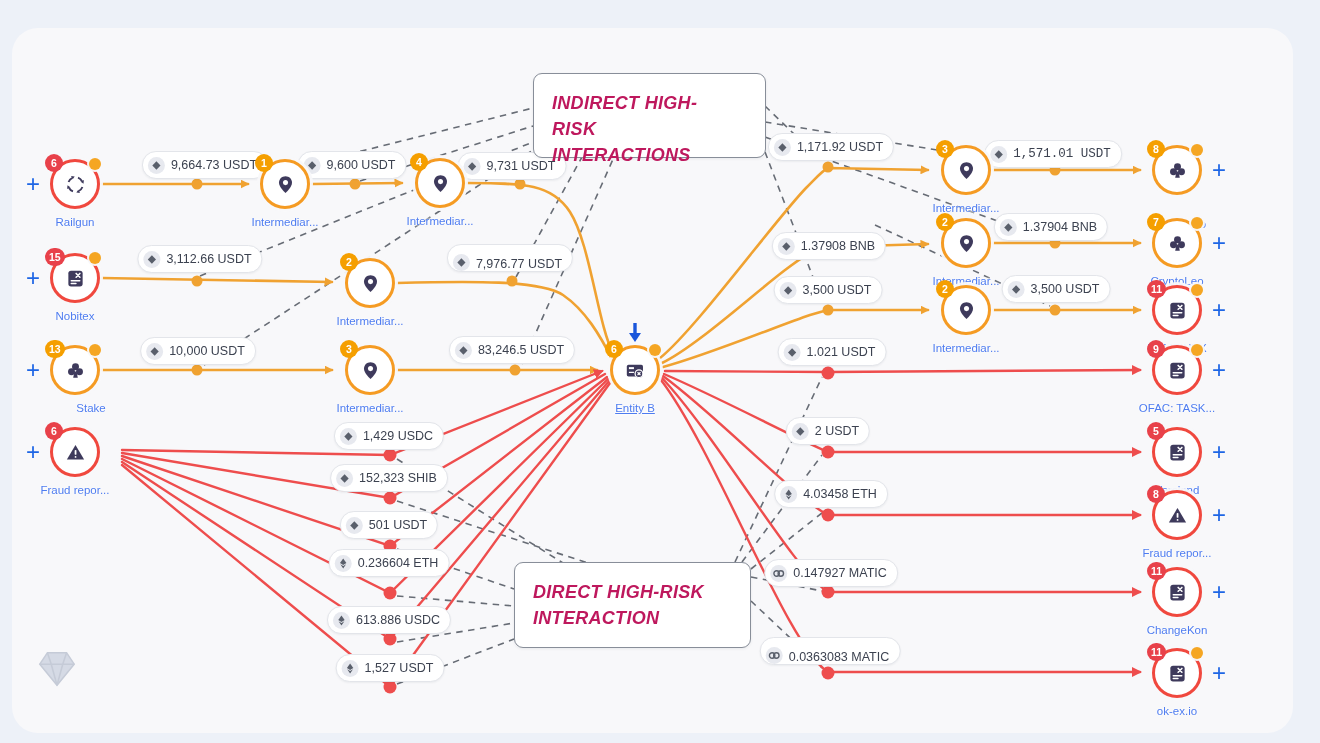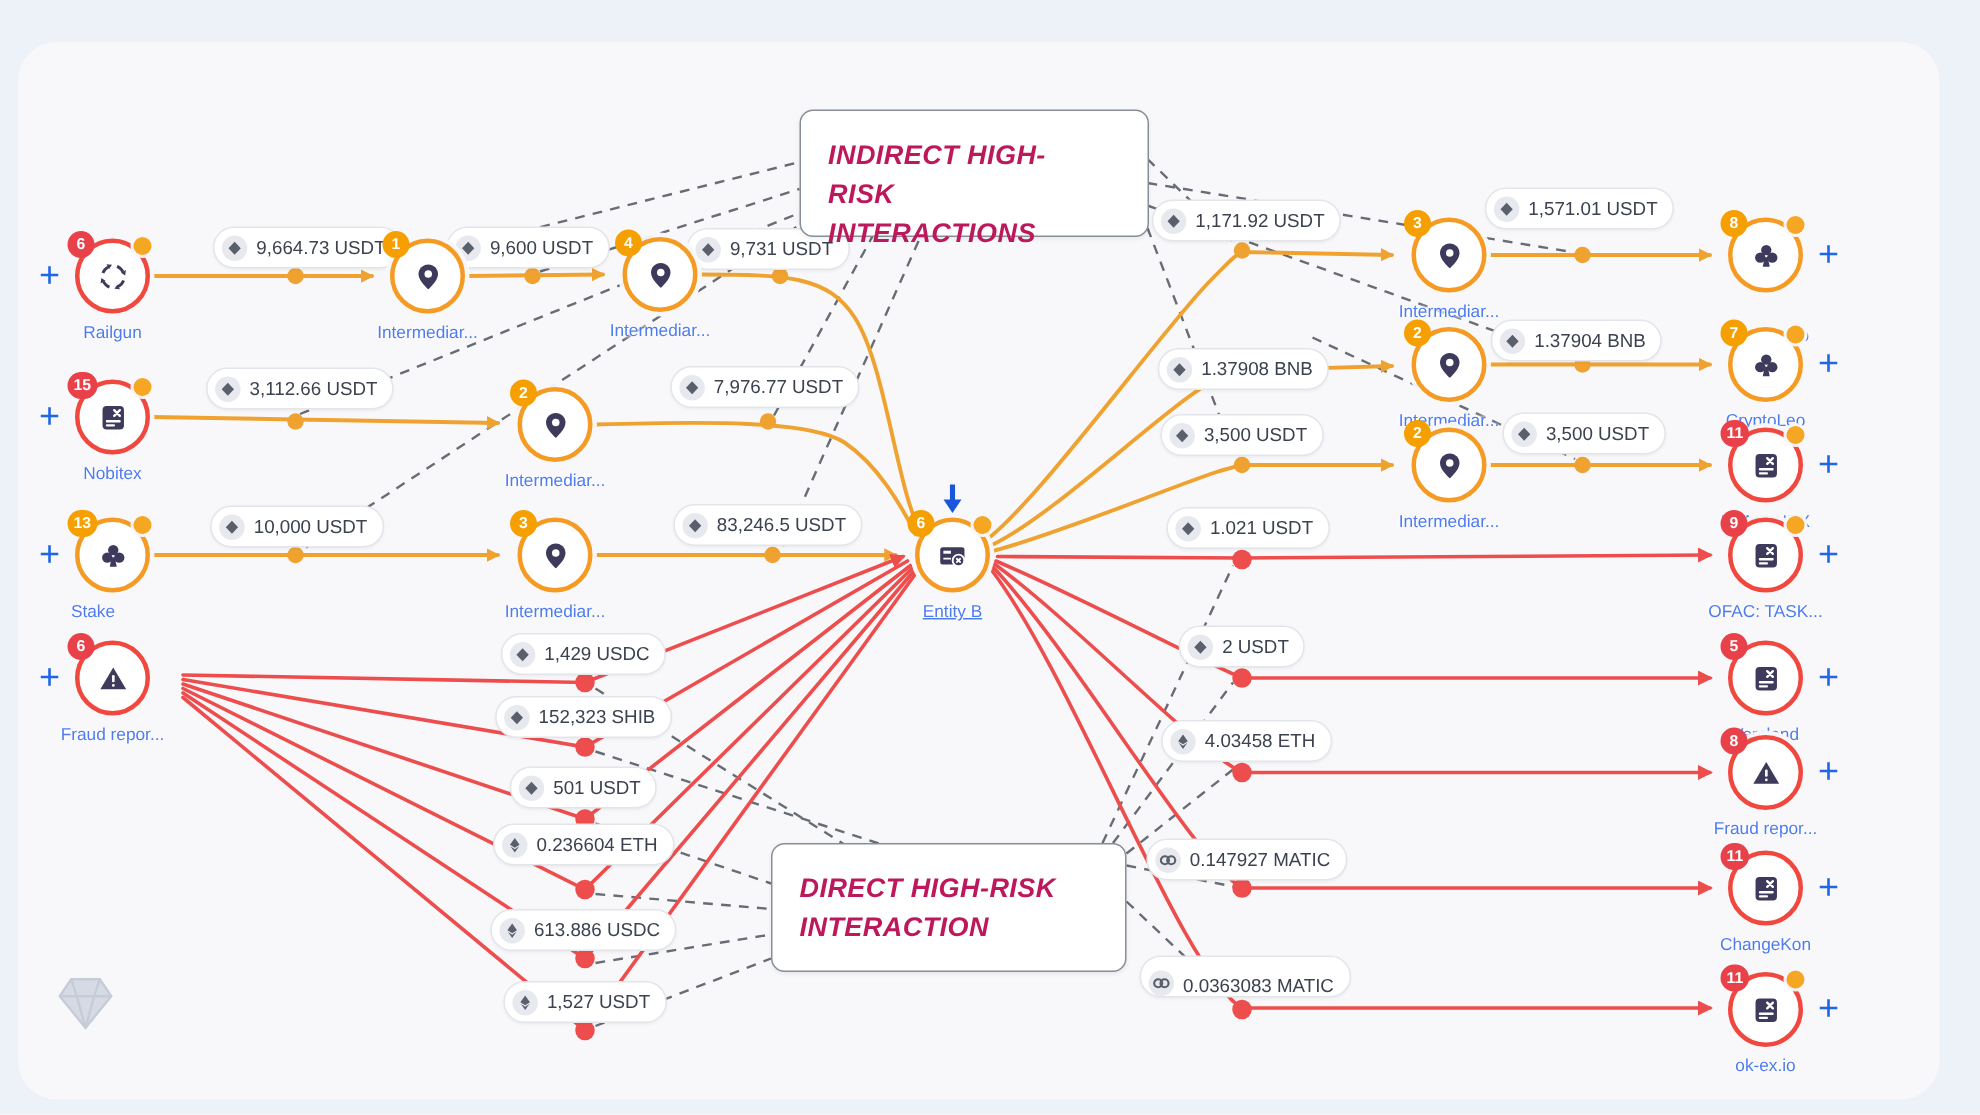--- a/index.html
+++ b/index.html
@@ -201,21 +201,21 @@
       <span>9,731 USDT</span>
     </div>
     <div class="chip" style="left: 200px; top: 259px;">
       <span class="coin">
         <svg width="11" height="11" viewBox="0 0 11 11">
           <polygon points="5.5,1.2 9.6,5.5 5.5,9.8 1.4,5.5" fill="#595f6b"></polygon>
         </svg>
       </span>
       <span>3,112.66 USDT</span>
     </div>
-    <div class="chip" style="left: 510px; top: 258px;">
+    <div class="chip" style="left: 510px; top: 258px; align-items: flex-end;">
       <span class="coin">
         <svg width="11" height="11" viewBox="0 0 11 11">
           <polygon points="5.5,1.2 9.6,5.5 5.5,9.8 1.4,5.5" fill="#595f6b"></polygon>
         </svg>
       </span>
       <span>7,976.77 USDT</span>
     </div>
     <div class="chip" style="left: 198px; top: 351px;">
       <span class="coin">
         <svg width="11" height="11" viewBox="0 0 11 11">
@@ -233,21 +233,21 @@
       <span>83,246.5 USDT</span>
     </div>
     <div class="chip" style="left: 831px; top: 147px;">
       <span class="coin">
         <svg width="11" height="11" viewBox="0 0 11 11">
           <polygon points="5.5,1.2 9.6,5.5 5.5,9.8 1.4,5.5" fill="#595f6b"></polygon>
         </svg>
       </span>
       <span>1,171.92 USDT</span>
     </div>
-    <div class="chip" style="left: 1053px; top: 139px;">
+    <div class="chip" style="left: 1053px; top: 154px; font-family: Liberation Mono, monospace;">
       <span class="coin">
         <svg width="11" height="11" viewBox="0 0 11 11">
           <polygon points="5.5,1.2 9.6,5.5 5.5,9.8 1.4,5.5" fill="#595f6b"></polygon>
         </svg>
       </span>
       <span>1,571.01 USDT</span>
     </div>
     <div class="chip" style="left: 829px; top: 227px; margin-top: 19px;">
       <span class="coin">
         <svg width="11" height="11" viewBox="0 0 11 11">
@@ -422,21 +422,21 @@
       <span class="alert-dot"></span>
       <span class="icon">
         <svg width="21" height="21" viewBox="0 0 20 20">
           <circle cx="10" cy="6.4" r="3.3" fill="#3E3A5C"></circle>
           <circle cx="6.2" cy="11.2" r="3.3" fill="#3E3A5C"></circle>
           <circle cx="13.8" cy="11.2" r="3.3" fill="#3E3A5C"></circle>
           <path d="M9 11 L7.8 17 H12.2 L11 11 Z" fill="#3E3A5C"></path>
         </svg>
       </span>
     </div>
-    <div class="node-label" style="left: 62px; top: 402px;">Stake</div>
+    <div class="node-label" style="left: 91px; top: 402px;">Stake</div>
     <div class="plus" style="left: 33px; top: 370px;">+</div>
     <div class="node ring-red" style="left: 75px; top: 452px;">
       <span class="badge">6</span>
       <span class="icon">
         <svg width="21" height="21" viewBox="0 0 20 20">
           <path d="M10 2.8 L18.2 16.6 H1.8 Z" fill="#3E3A5C"></path>
           <rect x="9.2" y="7.6" width="1.7" height="4.6" rx="0.8" fill="#fff"></rect>
           <rect x="9.2" y="13.4" width="1.7" height="1.7" rx="0.8" fill="#fff"></rect>
         </svg>
       </span>

